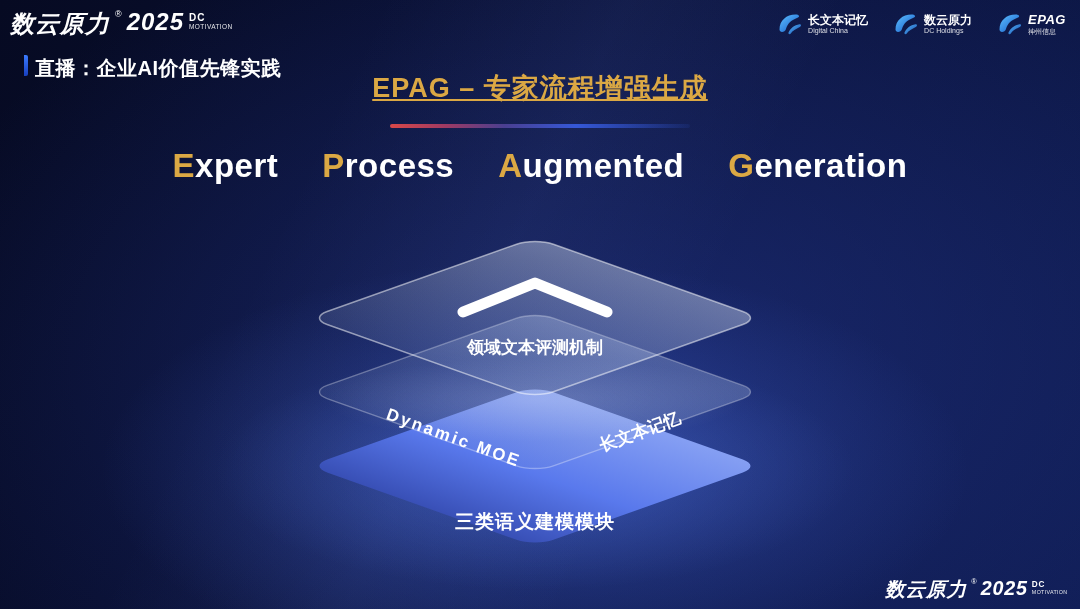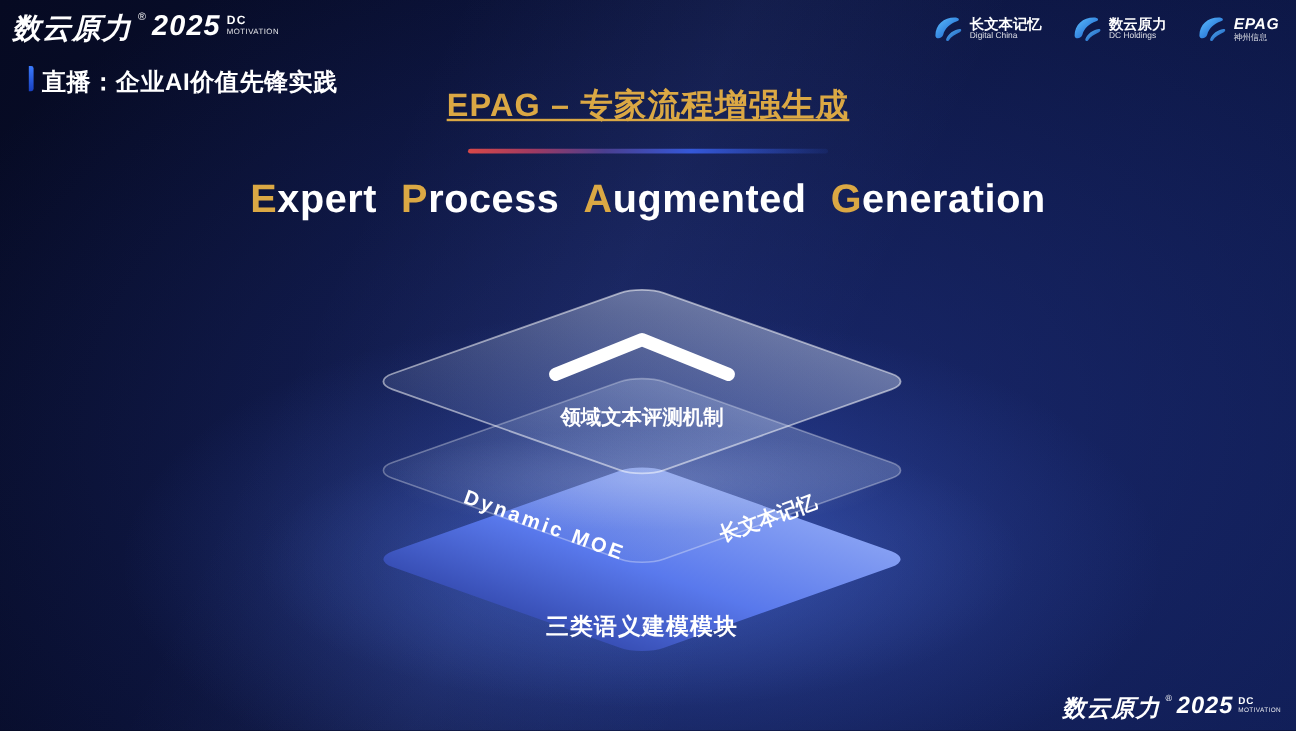--- a/index.html
+++ b/index.html
@@ -60,21 +60,21 @@
   }
   .divider {
     position: absolute; top: 124px; left: 50%; transform: translateX(-50%);
     width: 300px; height: 4px; border-radius: 2px;
     background: linear-gradient(90deg, #d84848 0%, #a03a62 18%, #4a3f90 38%, #3558d8 62%, rgba(40,80,200,0.12) 100%);
   }
   .subtitle {
     position: absolute; top: 147px; left: 0; width: 100%; margin: 0;
     text-align: center; font-size: 33px; font-weight: 700; letter-spacing: 0.5px;
   }
-  .subtitle .word { margin: 0 10px; }
+  .subtitle .word { margin: 0 22px; }
   .subtitle .initial { color: #DBA844; }
 
   
   .diagram { position: absolute; inset: 0; width: 1080px; height: 609px; pointer-events: none; }
   .dlabel {
     fill: #ffffff; font-weight: 700; font-size: 17px;
     font-family: "Liberation Sans", "DejaVu Sans", sans-serif;
   }
   .dlabel-en { letter-spacing: 2.5px; }
   .dlabel-big { font-size: 19px; letter-spacing: 1px; }

